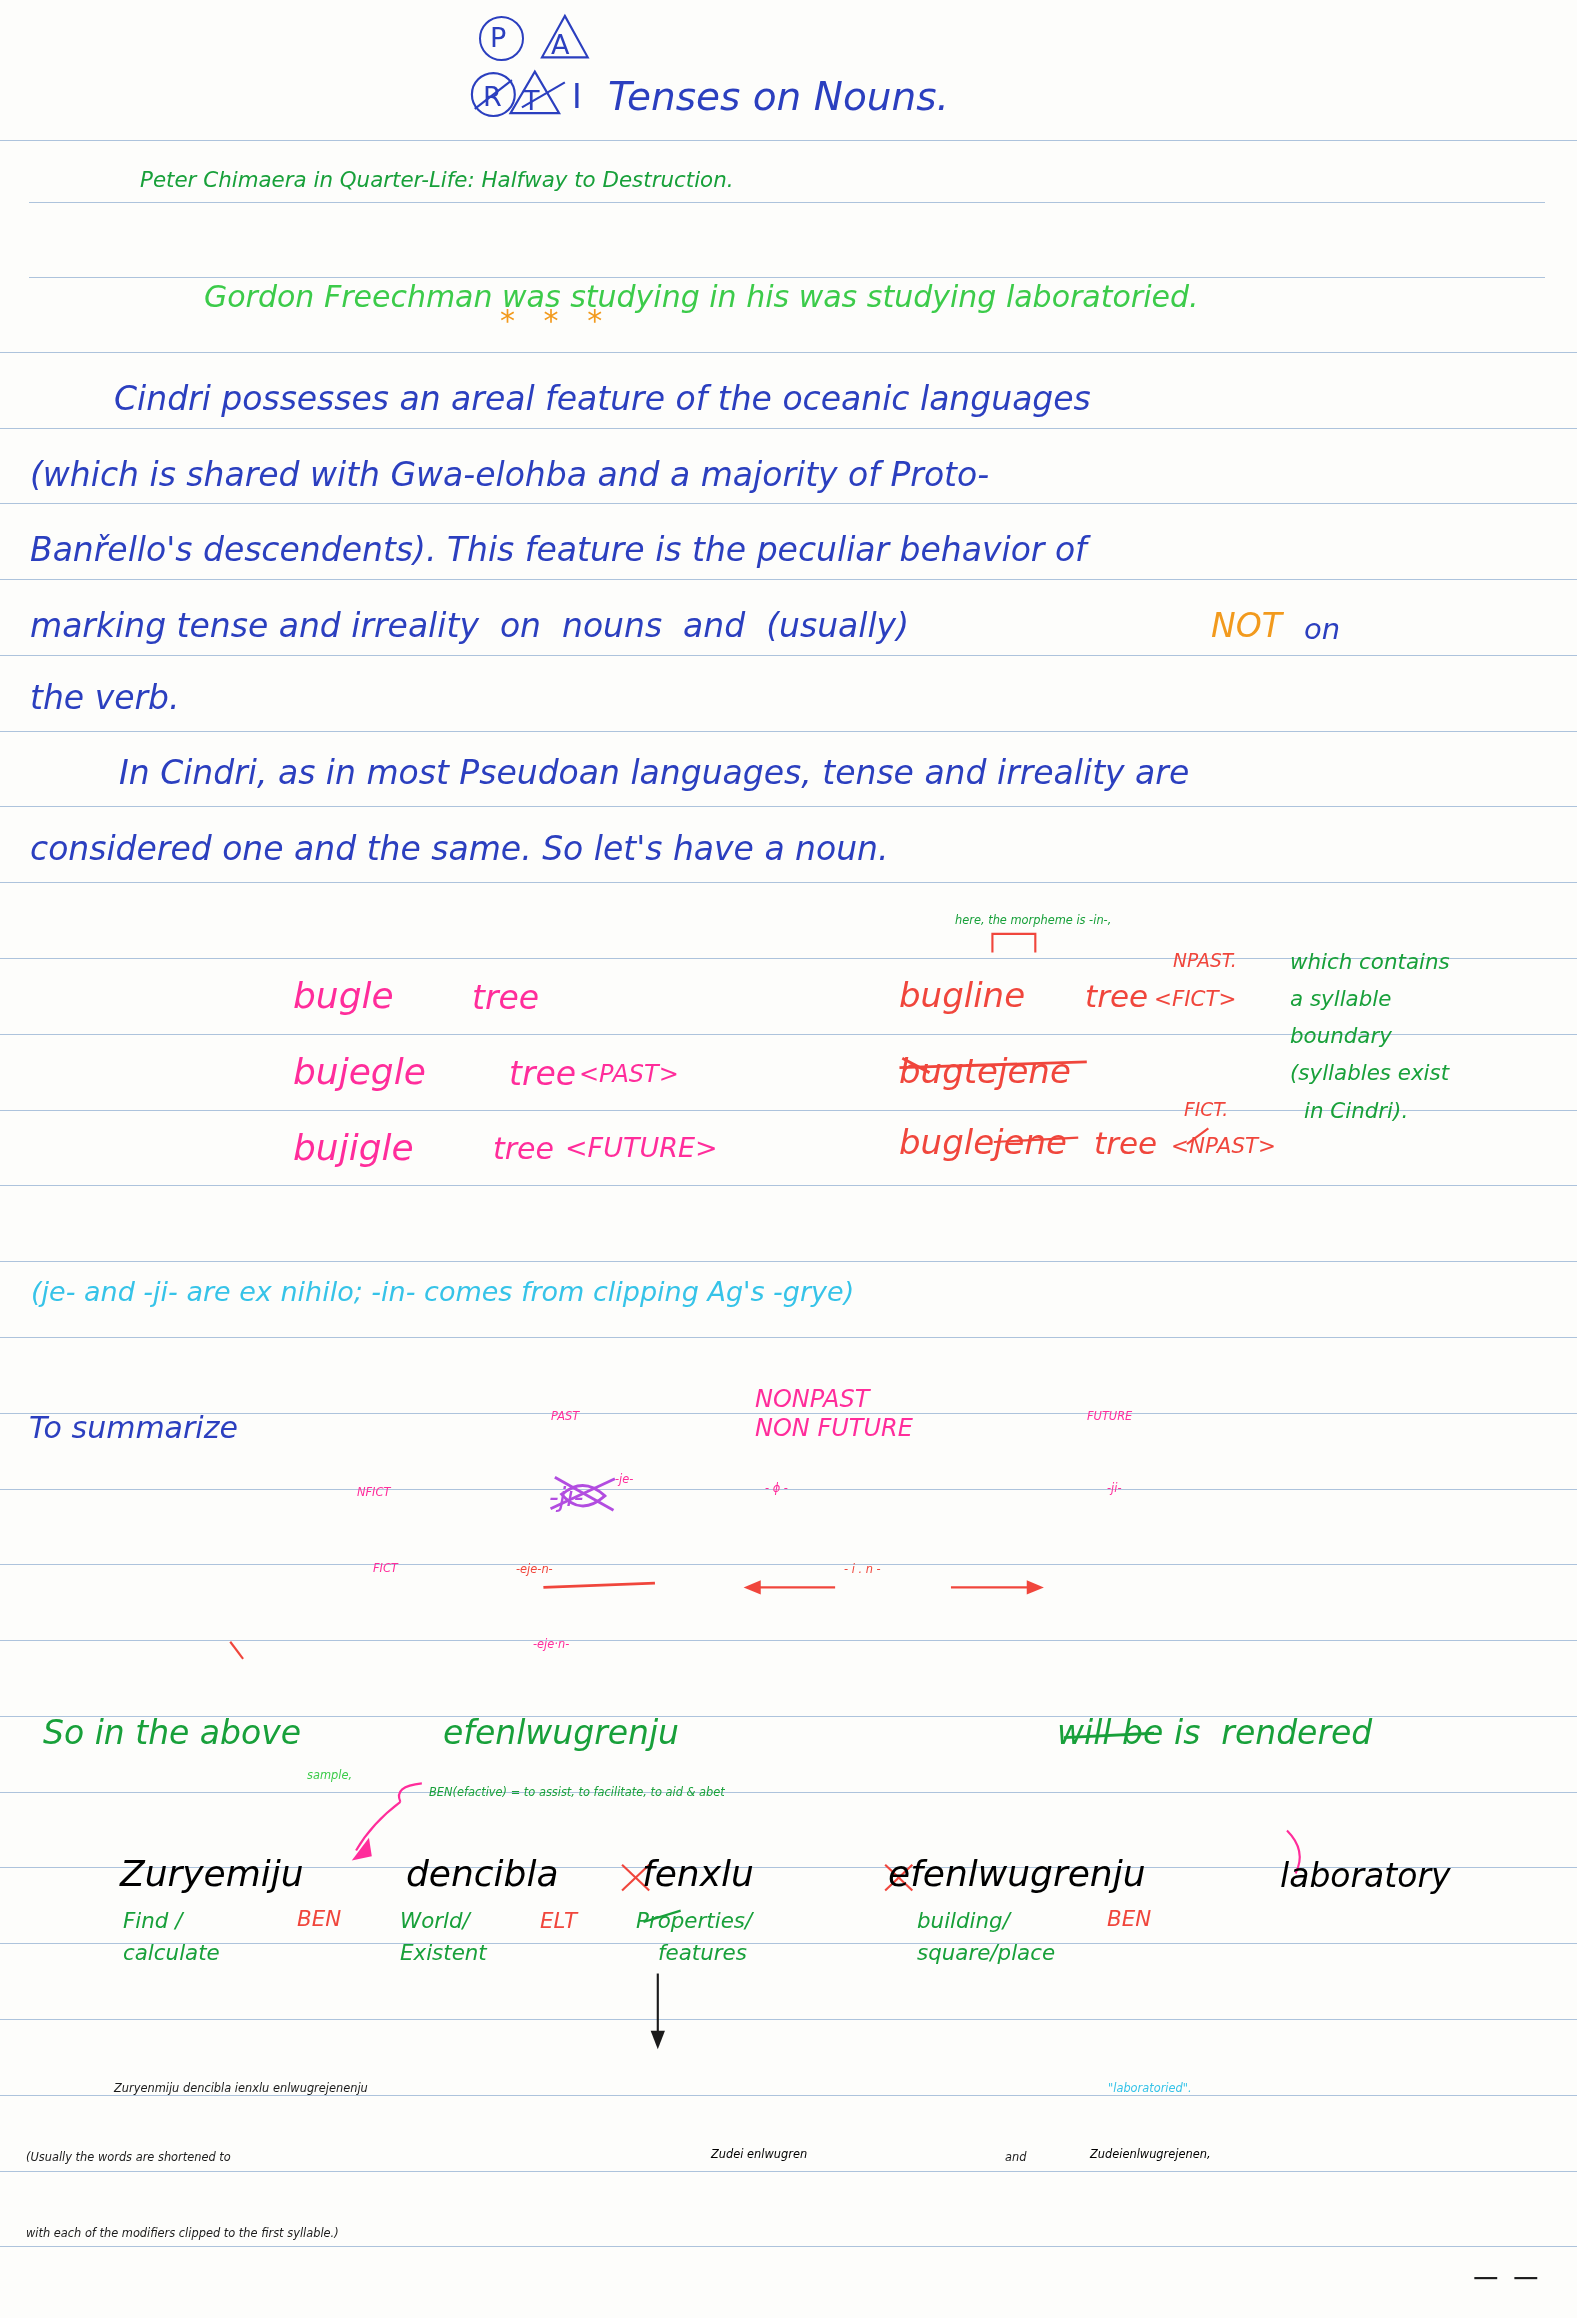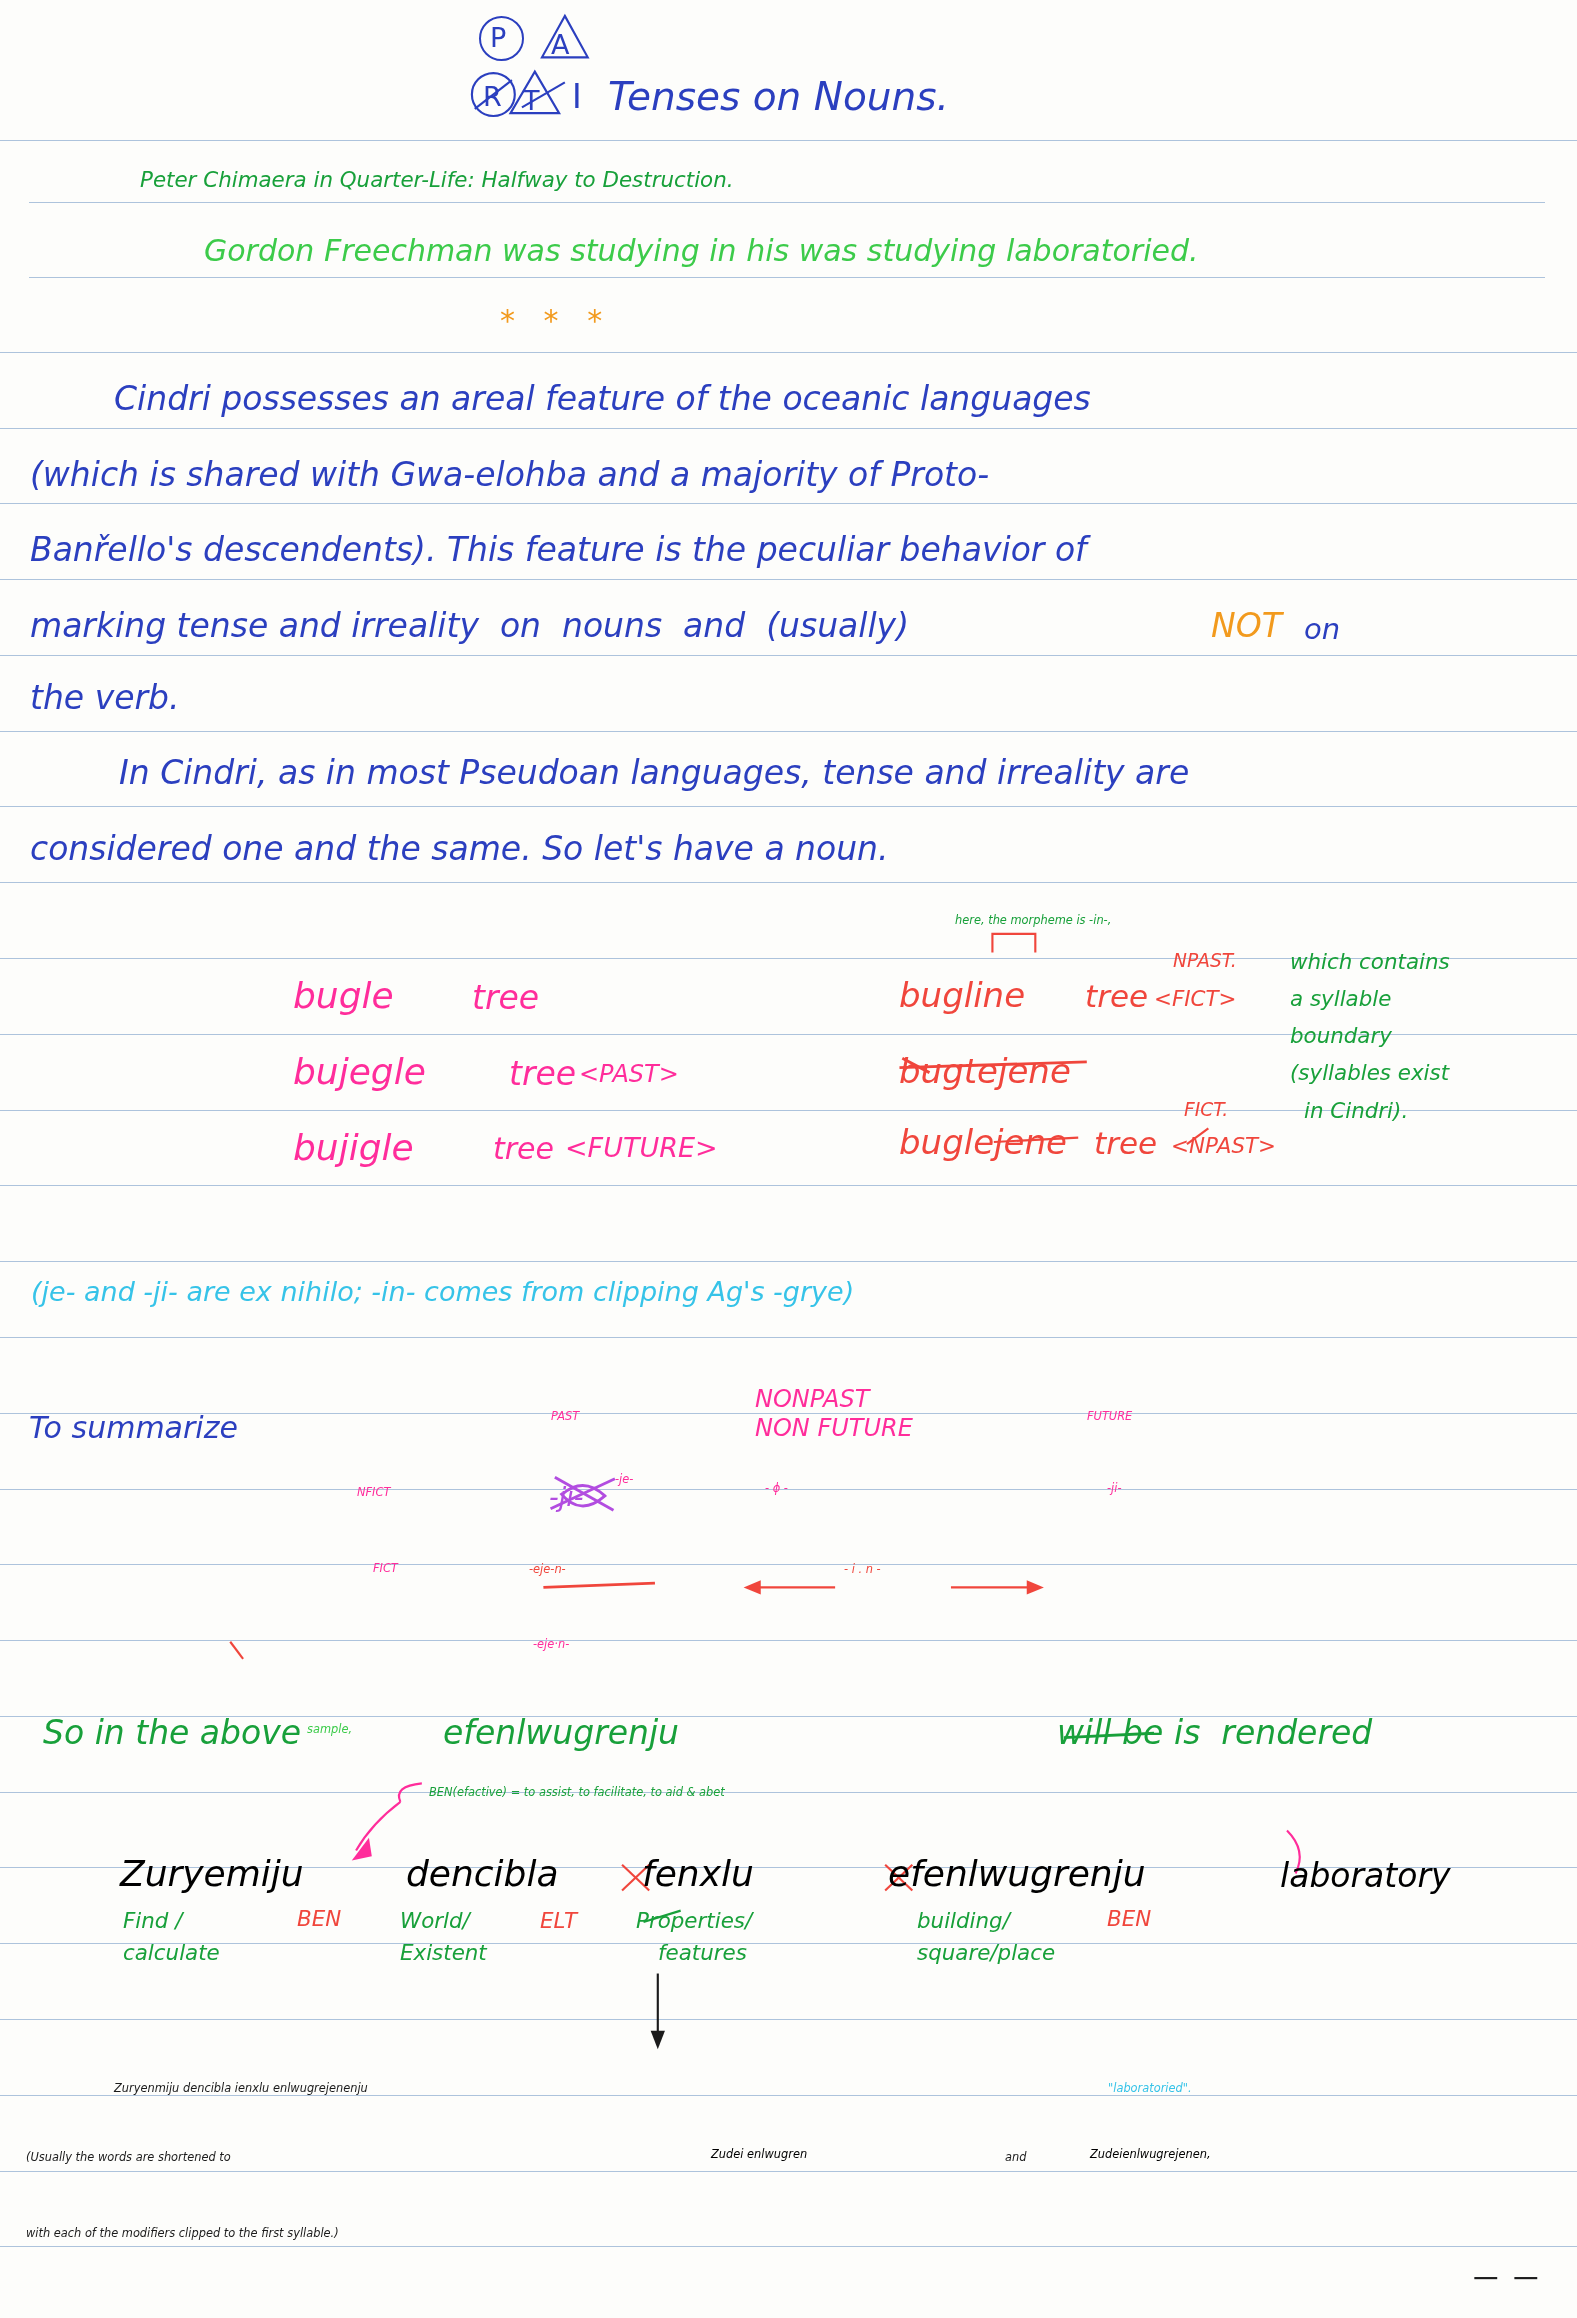--- a/index.html
+++ b/index.html
@@ -36,21 +36,21 @@
 
   
   .hw {
     position: absolute;
     font-family: "DejaVu Sans", sans-serif;
     white-space: pre;
     line-height: 1;
     transform-origin: left bottom;
   }
   .blue   { color: #2b3fbf; }
-  .green  { color: #3ccb4a; }
+  .green  { color: #3ccb4a; margin-top: 46px; }
   .dgreen { color: #18a03a; }
   .pink   { color: #ff2d9b; }
   .red    { color: #f0463c; }
   .orange { color: #f29a1d; }
   .cyan   { color: #36c3e8; }
   .purple { color: #b24de0; }
   .black  { color: #1b1b1b; }
   .magenta{ color: #000000; }
 
   .it { font-style: italic; }
@@ -228,21 +228,21 @@
   <div class="hw pink s34 it" style="left:755px; top:1416px;">NON FUTURE</div>
   <div class="hw pink s44 it" style="left:1087px; top:1411px;">FUTURE</div>
 
   <div class="hw pink s40 it" style="left:357px; top:1487px;">NFICT</div>
   <div class="hw purple s38 it" style="left:549px; top:1483px;">-ji-</div>
   <div class="hw pink s40 it" style="left:615px; top:1474px;">-je-</div>
   <div class="hw pink s40 it" style="left:765px; top:1483px;">- ɸ -</div>
   <div class="hw pink s40 it" style="left:1107px; top:1483px;">-ji-</div>
 
   <div class="hw pink s40 it" style="left:373px; top:1563px;">FICT</div>
-  <div class="hw red s40 it" style="left:529px; top:1564px;">-eje-n-</div>
+  <div class="hw red s40 it" style="left:516px; top:1564px;">-eje-n-</div>
   <div class="hw red s40 it" style="left:844px; top:1564px;">- i . n -</div>
 
   <div class="hw pink s40 it" style="left:533px; top:1639px;">-eje·n-</div>
 
   <div class="hw dgreen s46 it" style="left:43px; top:1716px;">So in the above</div>
   <div class="hw green s36 it" style="left:307px; top:1724px;">sample,</div>
   <div class="hw dgreen s46 it" style="left:443px; top:1716px;">efenlwugrenju</div>
   <div class="hw dgreen s46 it" style="left:1057px; top:1716px;">will be</div>
   <div class="hw dgreen s46 it" style="left:1174px; top:1716px;">is  rendered</div>
 

